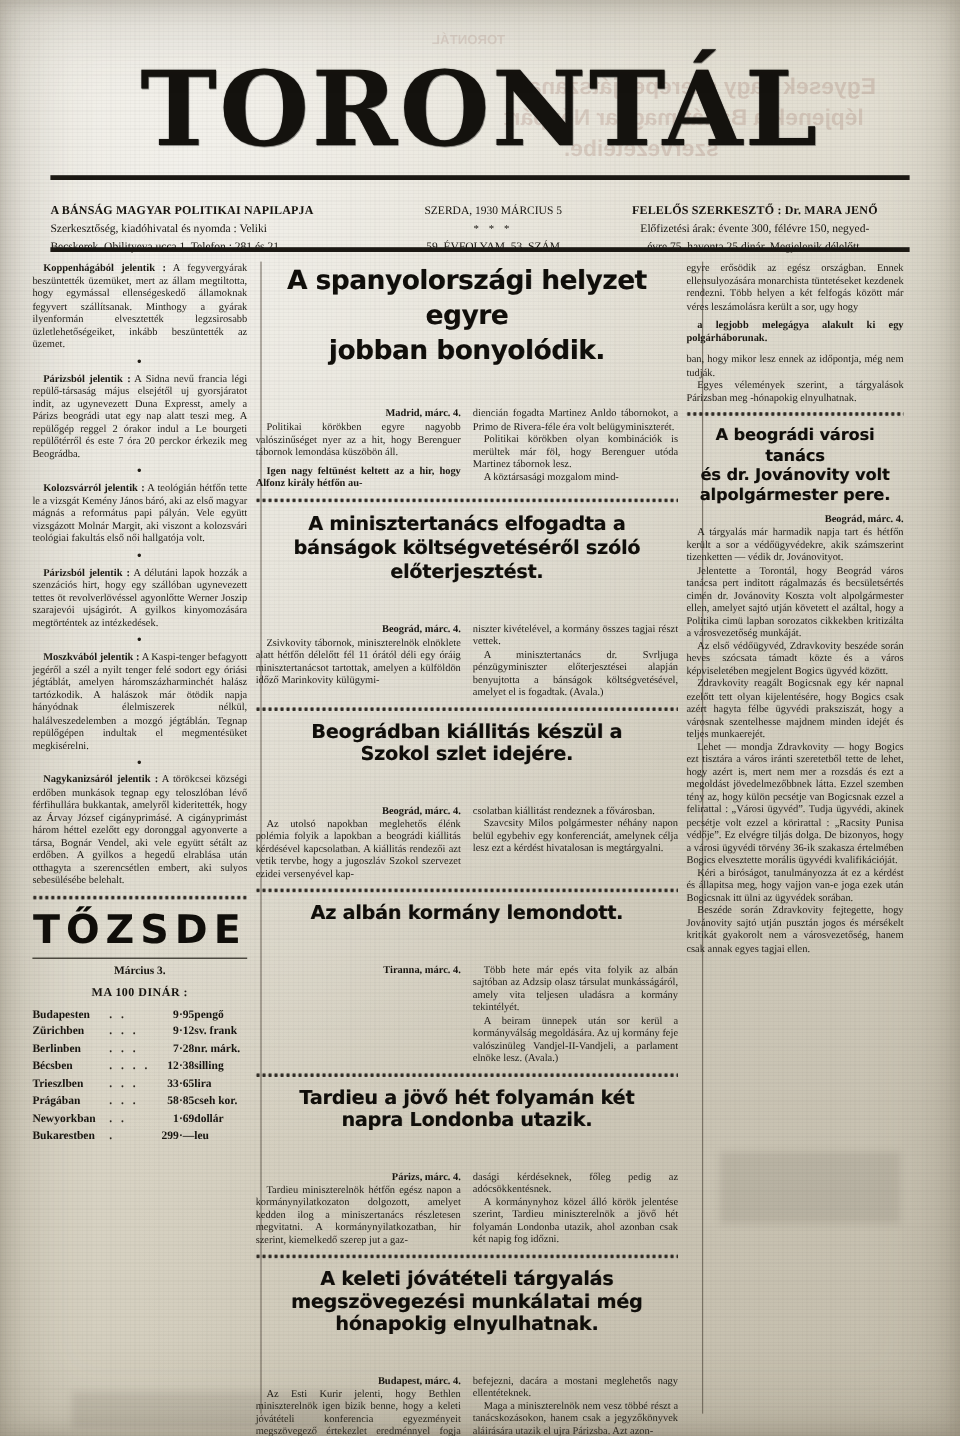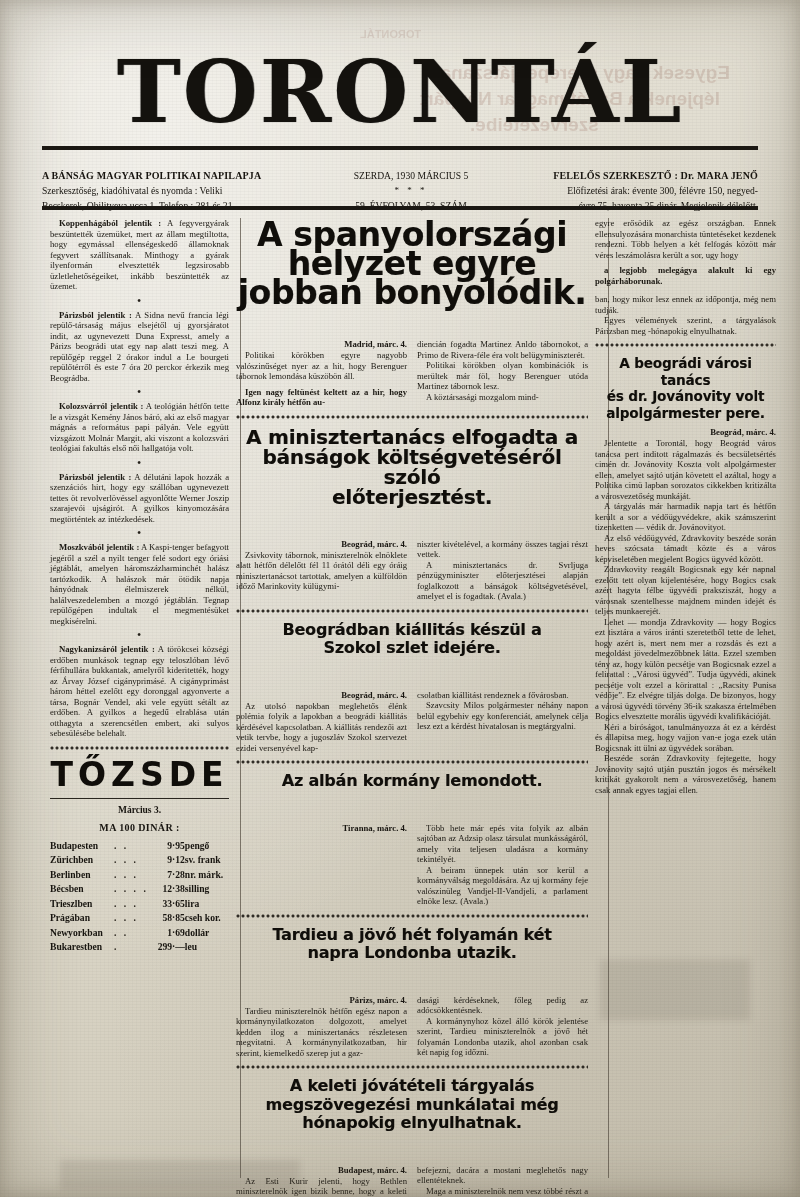--- a/index.html
+++ b/index.html
@@ -56,26 +56,26 @@
     text-shadow:0 0 1px rgba(0,0,0,.5), .6px .4px 0 rgba(0,0,0,.35);
   }
   .rule-thick{position:absolute;left:42px;width:716px;height:4px;background:#1b1813;}
   .rule-thin{position:absolute;left:42px;width:716px;height:1.4px;background:#2a261f;}
 
   
   .mast{position:absolute;left:42px;top:168px;width:716px;display:flex;
         font-size:9.6px;line-height:15px;color:#17140f;}
   .mast .cL{width:280px;flex:0 0 280px;}
   .mast .cC{flex:1;text-align:center;}
-  .mast .cR{width:258px;flex:0 0 258px;text-align:right;}
+  .mast .cR{width:258px;flex:0 0 258px;text-align:center;}
   .mast .hd{font-weight:700;letter-spacing:.15px;font-size:10px;}
   .mast .stars{letter-spacing:3px;font-size:9px;}
 
   
-  .cols{position:absolute;left:50px;top:218px;width:726px;height:960px;display:flex;}
+  .cols{position:absolute;left:27px;top:218px;width:726px;height:960px;display:flex;}
   .col{position:relative;}
   .colA{width:186px;}
   .colMid{width:352px;margin:0 7px;}
   .colC{width:188px;}
   .vdiv{position:absolute;top:0;bottom:0;width:1px;background:#5d564a;opacity:.75;}
 
   
   .mrow{display:flex;margin-top:32px;}
   .mcol{width:171px;}
   .mcol+.mcol{margin-left:10px;}
@@ -106,22 +106,22 @@
     opacity:.92;
   }
 
   
   .hl{
     font-family:"DejaVu Sans","Liberation Sans",sans-serif;
     font-weight:700;text-align:center;color:#100e0a;
     letter-spacing:-.2px;
     text-shadow:.4px 0 0 rgba(0,0,0,.35);
   }
-  .hl-main{font-size:33px;line-height:29px;margin:2px 0 9px 0;letter-spacing:-.4px;}
-  .hl-2{font-size:20px;line-height:20px;margin:3px 0 7px 0;}
+  .hl-main{font-size:22px;line-height:29px;margin:2px 0 9px 0;letter-spacing:-.4px;}
+  .hl-2{font-size:16px;line-height:20px;margin:3px 0 7px 0;}
   .hl-3{font-size:16px;line-height:18.5px;margin:3px 0 7px 0;}
   .hl-r{font-size:13.5px;line-height:16.5px;margin:4px 0 6px 0;letter-spacing:-.1px;}
 
   
   .tozsde{
     font-family:"DejaVu Sans","Liberation Sans",sans-serif;
     font-weight:700;font-size:33px;line-height:34px;text-align:center;
     letter-spacing:5px;color:#100e0a;margin:2px 0 6px 0;
   }
   .tz-date{text-align:center;font-weight:700;font-size:9.5px;margin:6px 0 7px 0;}
@@ -286,21 +286,21 @@
           <span>bánságok költségvetéséről szóló</span><br>
           <span>előterjesztést.</span>
         </div>
         <div class="mrow">
           <div class="mcol">
             <div class="dateline"><b>Beográd, márc. 4.</b></div>
             <p class="body ind">Zsivkovity tábornok, miniszterelnök elnöklete alatt hétfőn délelőtt fél 11 órától déli egy óráig minisztertanácsot tartottak, amelyen a külföldön időző Marinkovity külügymi-</p>
           </div>
           <div class="mcol">
             <p class="body">niszter kivételével, a kormány összes tagjai részt vettek.</p>
-            <p class="body ind">A minisztertanács dr. Svrljuga pénzügyminiszter előterjesztései alapján foglalkozott a bánságok költségvetésével, amelyet el is fogadtak. (Avala.)</p>
+            <p class="body ind">A minisztertanács dr. Svrljuga pénzügyminiszter előterjesztései alapján benyujtotta a bánságok költségvetésével, amelyet el is fogadtak. (Avala.)</p>
           </div>
         </div>
       </div>
 
       <div class="dotrule"></div>
 
       <div>
         <div class="hl hl-3">
           <span>Beográdban kiállitás készül a</span><br>
           <span>Szokol szlet idejére.</span>
@@ -386,22 +386,22 @@
 
       <div class="dotrule"></div>
 
       <div>
         <div class="hl hl-r">
           <span>A beográdi városi tanács</span><br>
           <span>és dr. Jovánovity volt</span><br>
           <span>alpolgármester pere.</span>
         </div>
         <div class="dateline"><b>Beográd, márc. 4.</b></div>
+        <p class="body ind">A tárgyalás már harmadik napja tart és hétfőn került a sor a védőügyvédekre, akik számszerint tizenketten — védik dr. Jovánovityot.</p>
         <p class="body ind">Jelentette a Torontál, hogy Beográd város tanácsa pert inditott rágalmazás és becsületsértés cimén dr. Jovánovity Koszta volt alpolgármester ellen, amelyet sajtó utján követett el azáltal, hogy a Politika cimü lapban sorozatos cikkekben kritizálta a városvezetőség munkáját.</p>
-        <p class="body ind">A tárgyalás már harmadik napja tart és hétfőn került a sor a védőügyvédekre, akik számszerint tizenketten — védik dr. Jovánovityot.</p>
         <p class="body ind">Az első védőügyvéd, Zdravkovity beszéde során heves szócsata támadt közte és a város képviseletében megjelent Bogics ügyvéd között.</p>
         <p class="body ind">Zdravkovity reagált Bogicsnak egy kér napnal ezelőtt tett olyan kijelentésére, hogy Bogics csak azért hagyta félbe ügyvédi praksziszát, hogy a városnak szentelhesse majdnem minden idejét és teljes munkaerejét.</p>
         <p class="body ind">Lehet — mondja Zdravkovity — hogy Bogics ezt tisztára a város iránti szeretetből tette de lehet, hogy azért is, mert nem mer a rozsdás és ezt a megoldást jövedelmezőbbnek látta. Ezzel szemben tény az, hogy külön pecsétje van Bogicsnak ezzel a felirattal : „Városi ügyvéd”. Tudja ügyvédi, akinek pecsétje volt ezzel a körirattal : „Racsity Punisa védője”. Ez elvégre tiljás dolga. De bizonyos, hogy a városi ügyvédi törvény 36-ik szakasza értelmében Bogics elvesztette morális ügyvédi kvalifikációját.</p>
         <p class="body ind">Kéri a biróságot, tanulmányozza át ez a kérdést és állapitsa meg, hogy vajjon van-e joga ezek után Bogicsnak itt ülni az ügyvédek sorában.</p>
         <p class="body ind">Beszéde során Zdravkovity fejtegette, hogy Jovánovity sajtó utján pusztán jogos és mérsékelt kritikát gyakorolt nem a városvezetőség, hanem csak annak egyes tagjai ellen.</p>
       </div>
     </div>
 
   </div>
 

